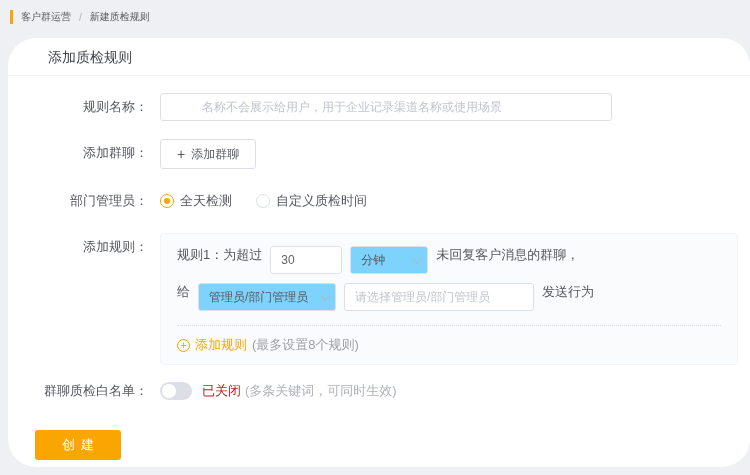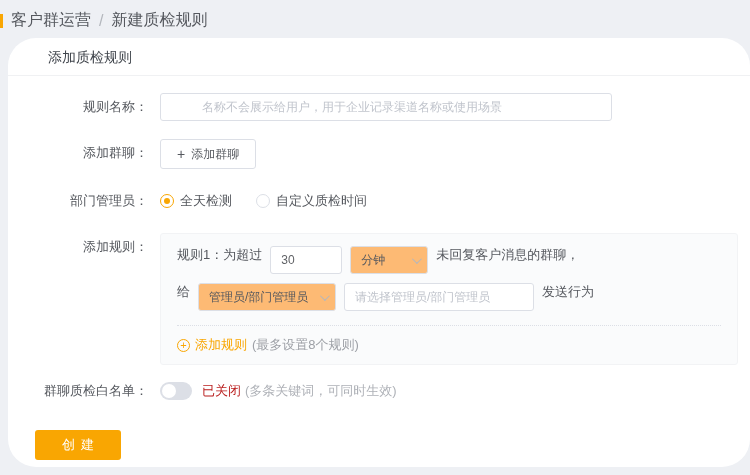--- a/index.html
+++ b/index.html
@@ -8,23 +8,23 @@
     background: #eef0f4;
     font-family: "Liberation Sans", "DejaVu Sans", sans-serif;
     font-size: 13px;
     color: #606266;
     overflow: hidden;
     position: relative;
   }
 
   
   .breadcrumb {
-    position: absolute; top: 10px; left: 0;
+    position: absolute; top: 10px; left: 10px;
     display: flex; align-items: center; gap: 8px;
-    font-size: 16px; color: #5c6066;
+    font-size: 10px; color: #5c6066;
   }
   .crumb-bar { width: 3px; height: 14px; background: #f9a602; display: inline-block; }
   .crumb-link { cursor: pointer; color: #55585e; }
   .crumb-sep { color: #b4b7bd; }
   .crumb-current { color: #55585e; }
 
   
   .card {
     position: absolute; top: 38px; left: 8px; right: 0; bottom: 8px;
     background: #ffffff;
@@ -78,21 +78,21 @@
   
   .rule-panel {
     background: #fafbfc; border: 1px solid #f2f3f5; border-radius: 3px;
     width: 578px; padding: 12px 16px 10px 16px;
   }
   .rule-line { display: flex; align-items: flex-start; gap: 8px; height: 28px; }
   .rule-line + .rule-line { margin-top: 9px; }
   .rule-text { color: #55585e; white-space: nowrap; }
   .num-input { width: 72px; }
   .select-box {
-    height: 28px; border: 1px solid #dcdfe6; border-radius: 3px; background: #fdba74;
+    height: 28px; border: 1px solid #dcdfe6; border-radius: 3px; background: #7dd3fc;
     display: inline-flex; align-items: center; justify-content: space-between;
     padding: 0 8px 0 10px; font-size: 12px; color: #55585e; cursor: pointer;
   }
   .select-unit { width: 78px; }
   .select-receiver { width: 138px; }
   .receiver-input { width: 190px; }
   .chevron {
     width: 7px; height: 7px; border-right: 1px solid #b4b7bd; border-bottom: 1px solid #b4b7bd;
     transform: rotate(45deg) translateY(-2px); flex: none;
   }

